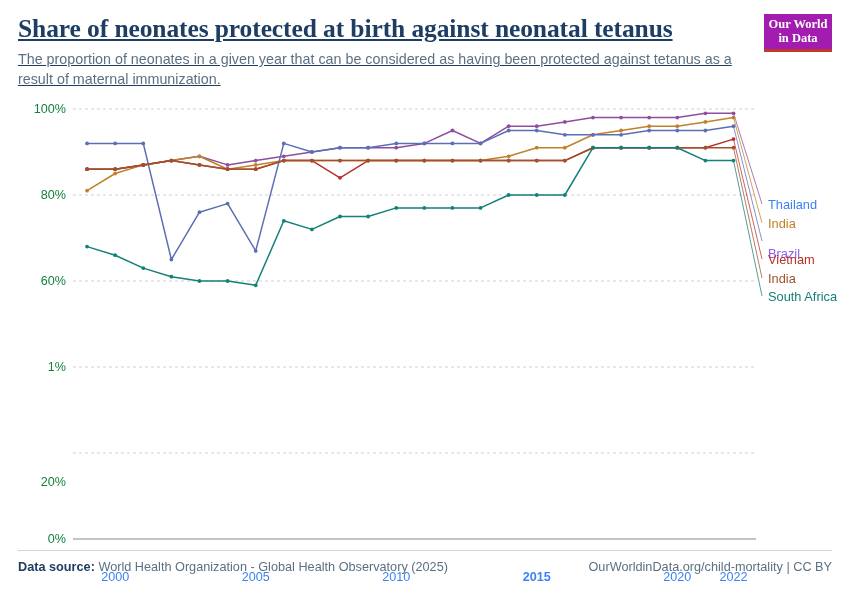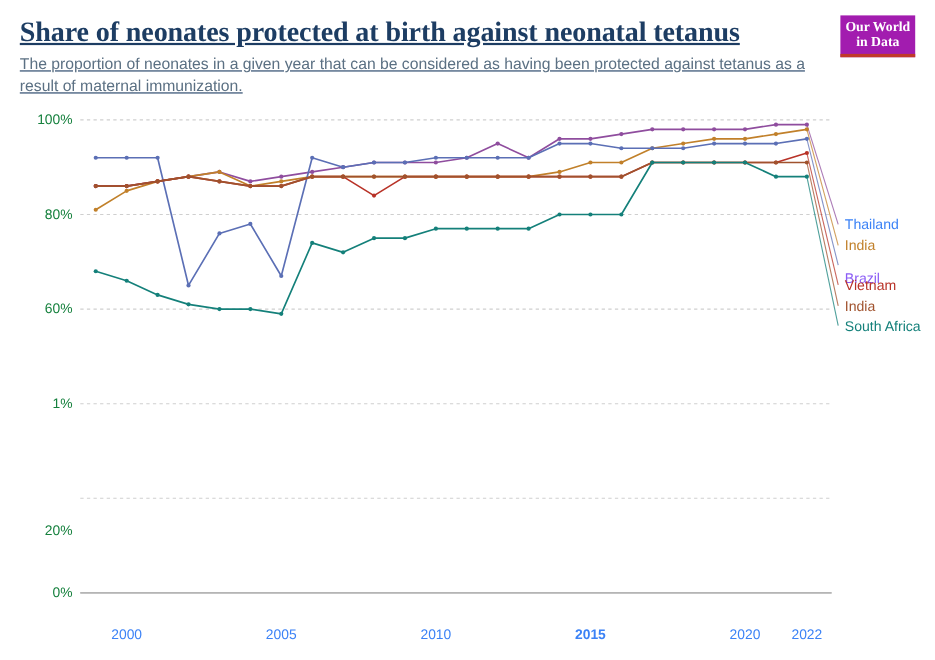--- a/index.html
+++ b/index.html
@@ -321,14 +321,21 @@
       <div class="xtick" style="left: 659.3px;">2020</div>
       <div class="xtick" style="left: 715.514px;">2022</div>
       <div class="legend-label" style="left: 750px; top: 103px; color: #3b82f6;">Thailand</div>
       <div class="legend-label" style="left: 750px; top: 122px; color: rgb(193, 128, 42);">India</div>
       <div class="legend-label" style="left: 750px; top: 140px; color: #8b5cf6; margin-top: 12px;">Brazil</div>
       <div class="legend-label" style="left: 750px; top: 158px; color: rgb(184, 50, 39);">Vietnam</div>
       <div class="legend-label" style="left: 750px; top: 177px; color: rgb(160, 82, 45);">India</div>
       <div class="legend-label" style="left: 750px; top: 195px; color: rgb(20, 128, 122);">South Africa</div>
     </div>
 
+  <div class="footer">
+    <div class="src">
+      <strong>Data source:</strong>
+      <span>World Health Organization - Global Health Observatory (2025)</span>
+    </div>
+    <div class="right">OurWorldinData.org/child-mortality | CC BY</div>
+  </div>
 
 </div>
 
 </body></html>

